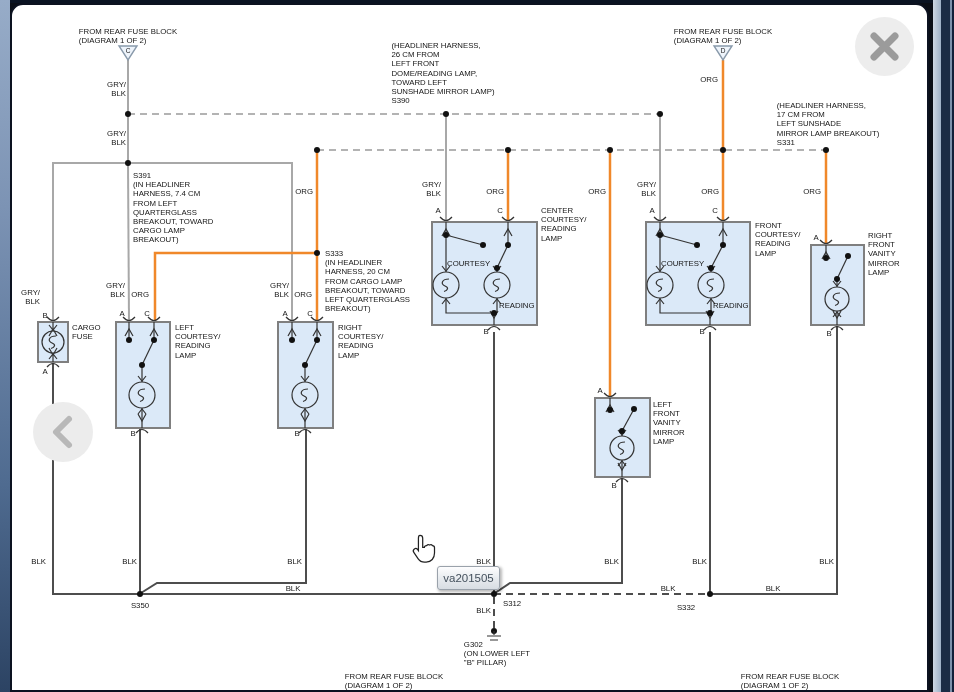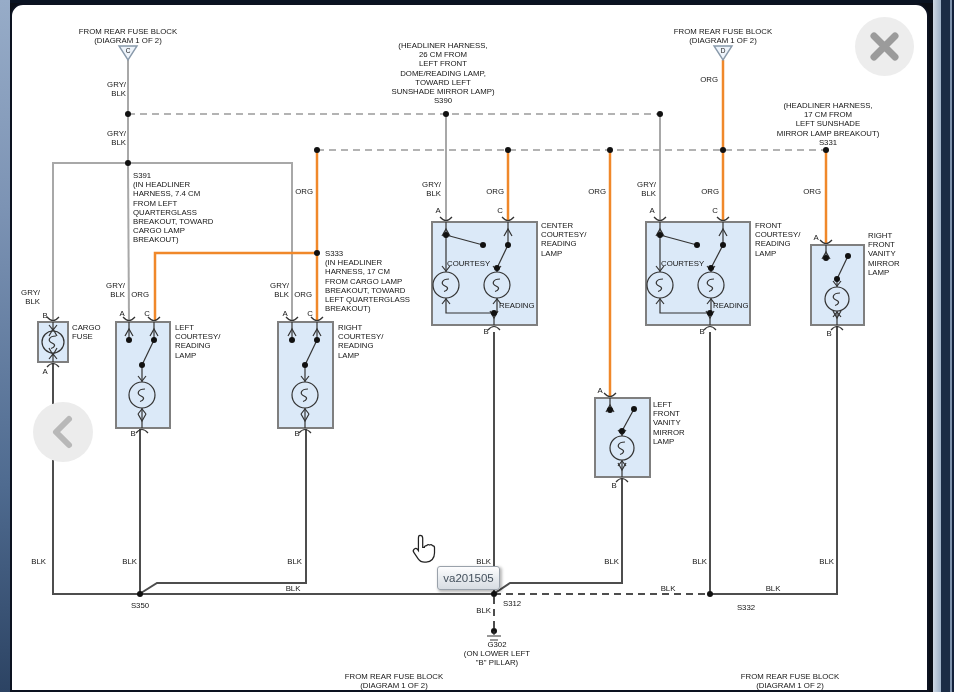--- a/index.html
+++ b/index.html
@@ -11,21 +11,21 @@
   .sb-light{position:absolute;left:933px;top:0;width:8px;height:692px;
     background:linear-gradient(90deg,#cdd7e3,#9db0c6);}
   .sb-track{position:absolute;left:941px;top:0;width:9px;height:692px;background:#1b2c45;}
   .sb-edge{position:absolute;left:950px;top:0;width:2px;height:692px;background:#7e92ac;}
   .sb-edge2{position:absolute;left:952px;top:0;width:2px;height:692px;background:#12203a;}
   .panel{position:absolute;left:10px;top:3px;width:919px;height:689px;background:#ffffff;
     border:2px solid #0c1220;border-radius:13px 13px 0 0;box-sizing:border-box;}
   #diagram-svg,#labels{position:absolute;left:0;top:0;width:954px;height:692px;}
   #labels{pointer-events:none;}
   .lbl{position:absolute;font-size:7.8px;line-height:9.2px;color:#141414;white-space:pre;}
-  .la-c{transform:translateX(-50%);text-align:center;}
+  .la-c{transform:translateX(-50%);text-align:left;}
   .la-r{transform:translateX(-100%);text-align:right;}
   .w-gry{stroke:var(--c-gry);stroke-width:2;fill:none;}
   .w-org{stroke:var(--c-org);stroke-width:2.5;fill:none;}
   .w-blk{stroke:var(--c-blk);stroke-width:2;fill:none;}
   .w-dash{stroke:#9a9a9a;stroke-width:1.6;fill:none;stroke-dasharray:7 5;}
   .w-dashblk{stroke:var(--c-blk);stroke-width:2;fill:none;stroke-dasharray:7 5;}
   .g-box{fill:var(--c-boxfill);stroke:var(--c-boxstroke);stroke-width:2;}
   .g-in{stroke:#333;stroke-width:1.2;fill:none;}
   .g-dot{fill:#111;}
   .g-tri{fill:#eef4fb;stroke:#8899aa;stroke-width:1.4;}
@@ -281,21 +281,21 @@
       <div class="lbl la-r" style="left: 441px; top: 180px;">GRY/
 BLK</div>
       <div class="lbl la-r" style="left: 504px; top: 187px;">ORG</div>
       <div class="lbl la-r" style="left: 606px; top: 187px;">ORG</div>
       <div class="lbl la-r" style="left: 656px; top: 180px;">GRY/
 BLK</div>
       <div class="lbl la-r" style="left: 719px; top: 187px;">ORG</div>
       <div class="lbl la-r" style="left: 821px; top: 187px;">ORG</div>
       <div class="lbl" style="left: 325px; top: 249px;">S333
 (IN HEADLINER
-HARNESS, 17 CM
+HARNESS, 20 CM
 FROM CARGO LAMP
 BREAKOUT, TOWARD
 LEFT QUARTERGLASS
 BREAKOUT)</div>
       <div class="lbl la-r" style="left: 40px; top: 288px;">GRY/
 BLK</div>
       <div class="lbl la-r" style="left: 125px; top: 281px;">GRY/
 BLK</div>
       <div class="lbl la-r" style="left: 149px; top: 290px;">ORG</div>
       <div class="lbl la-c" style="left: 45px; top: 311px;">B</div>
@@ -314,21 +314,21 @@
       <div class="lbl la-r" style="left: 312px; top: 290px;">ORG</div>
       <div class="lbl la-c" style="left: 285px; top: 309px;">A</div>
       <div class="lbl la-c" style="left: 310px; top: 309px;">C</div>
       <div class="lbl" style="left: 338px; top: 323px;">RIGHT
 COURTESY/
 READING
 LAMP</div>
       <div class="lbl la-c" style="left: 297px; top: 429px;">B</div>
       <div class="lbl la-c" style="left: 438px; top: 206px;">A</div>
       <div class="lbl la-c" style="left: 500px; top: 206px;">C</div>
-      <div class="lbl" style="left: 541px; top: 221px;">CENTER
+      <div class="lbl" style="left: 541px; top: 206px;">CENTER
 COURTESY/
 READING
 LAMP</div>
       <div class="lbl" style="left: 447px; top: 259px;">COURTESY</div>
       <div class="lbl" style="left: 499px; top: 301px;">READING</div>
       <div class="lbl la-c" style="left: 486px; top: 327px;">B</div>
       <div class="lbl la-c" style="left: 652px; top: 206px;">A</div>
       <div class="lbl la-c" style="left: 715px; top: 206px;">C</div>
       <div class="lbl" style="left: 755px; top: 221px;">FRONT
 COURTESY/
@@ -360,21 +360,21 @@
       <div class="lbl la-r" style="left: 834px; top: 557px;">BLK</div>
       <div class="lbl la-c" style="left: 293px; top: 584px;">BLK</div>
       <div class="lbl la-c" style="left: 668px; top: 584px;">BLK</div>
       <div class="lbl la-c" style="left: 773px; top: 584px;">BLK</div>
       <div class="lbl la-c" style="left: 140px; top: 601px;">S350</div>
       <div class="lbl" style="left: 503px; top: 599px;">S312</div>
       <div class="lbl la-r" style="left: 491px; top: 606px;">BLK</div>
       <div class="lbl la-c" style="left: 497px; top: 640px;">G302
 (ON LOWER LEFT
 "B" PILLAR)</div>
-      <div class="lbl la-c" style="left: 746px; top: 603px;">S332</div>
+      <div class="lbl la-c" style="left: 686px; top: 603px;">S332</div>
       <div class="lbl la-c" style="left: 394px; top: 672px;">FROM REAR FUSE BLOCK
 (DIAGRAM 1 OF 2)</div>
       <div class="lbl la-c" style="left: 790px; top: 672px;">FROM REAR FUSE BLOCK
 (DIAGRAM 1 OF 2)</div>
     </div>
 
   <div class="tooltip">va201505</div>
 
   <svg class="cursor" width="27" height="33" viewBox="0 0 24 29">
     <path d="M8 1 C9.4 1 10.4 2.1 10.4 3.5 V11.8 L11.9 11.7 C12 10.7 12.9 10 13.9 10.2 C14.5 9.4 15.7 9.1 16.6 9.6 C17.4 9.1 18.5 9.3 19.1 10.1 C20.2 10.1 20.9 11 20.9 12.1 V16.8 C20.9 21.3 18 24.8 13.5 24.8 H12 C9.6 24.8 7.7 23.8 6.4 21.9 L2.5 16.1 C1.8 15.1 2 13.8 3 13.1 C3.9 12.5 5.1 12.7 5.8 13.6 L6.6 14.6 V3.5 C6.6 2.1 7.1 1 8 1 Z" fill="#ffffff" stroke="#222" stroke-width="1.1"></path>

